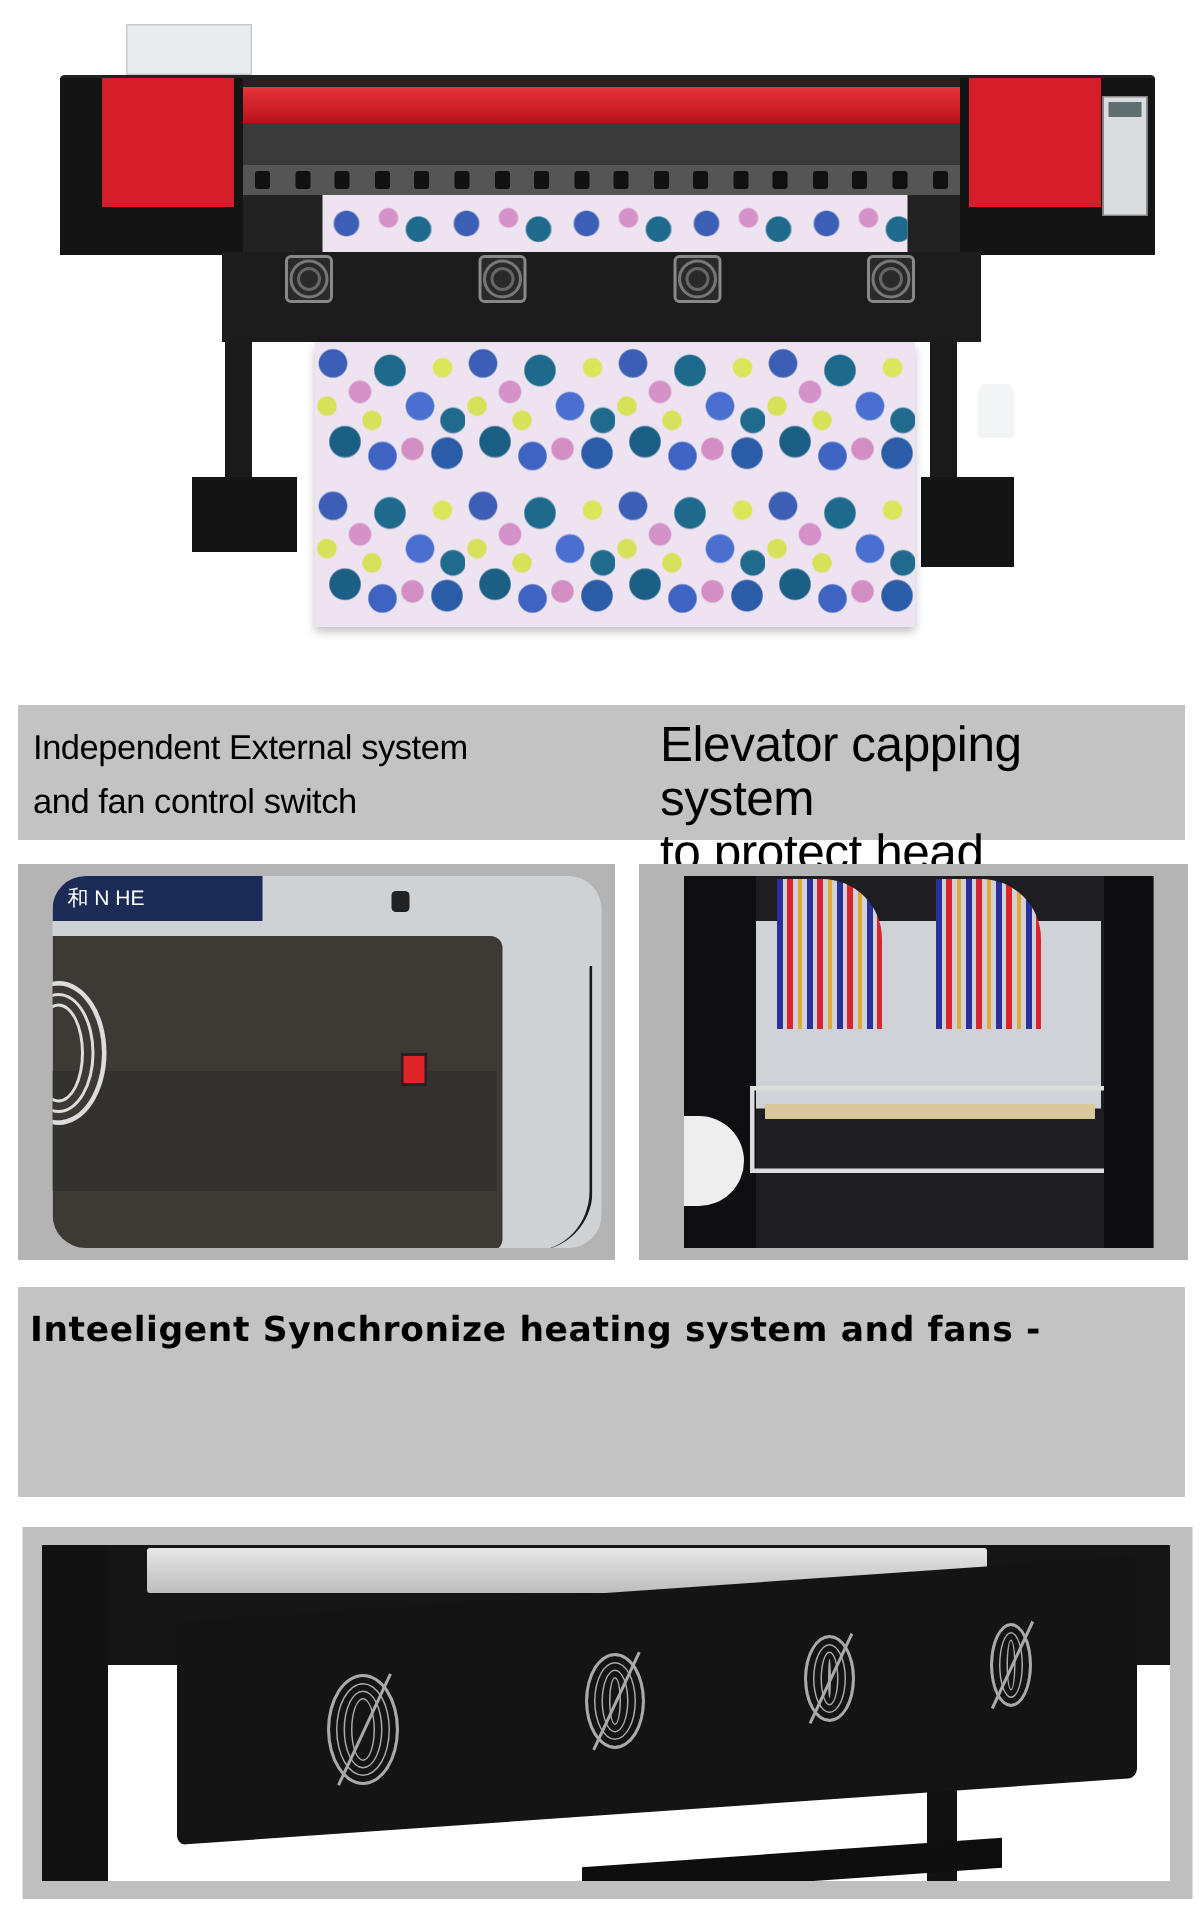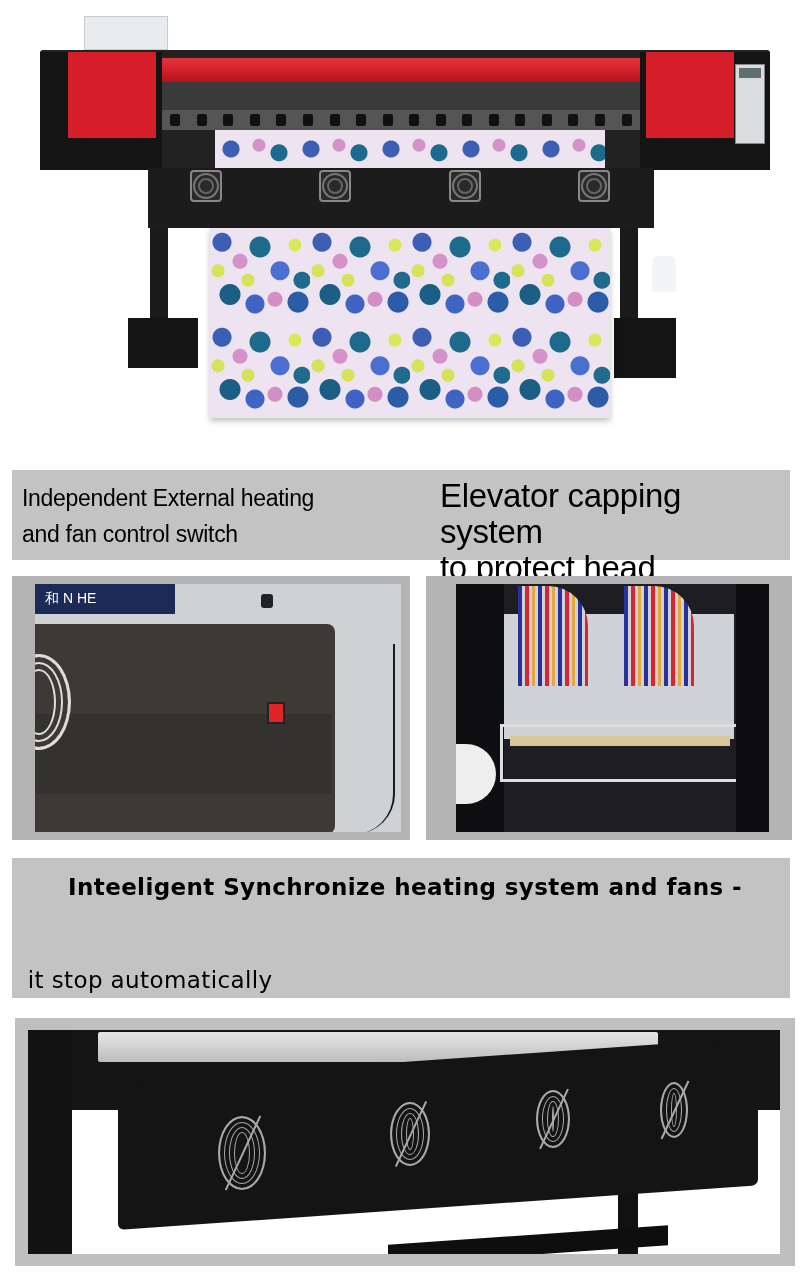--- a/index.html
+++ b/index.html
@@ -54,21 +54,21 @@
   .cap1 { left: 12px; top: 470px; width: 778px; height: 90px; }
   .cap1 .t { position: absolute; font-family: "Liberation Sans", sans-serif; font-size: 25px; line-height: 36px; letter-spacing: -0.3px; }
   .cap1 .left { left: 10px; top: 10px; font-size: 23px; }
   .cap1 .right { left: 428px; top: 8px; font-size: 33px; }
 
   .photo-frame { background: #b4b4b4; }
   .ph1 { left: 12px; top: 576px; width: 398px; height: 264px; }
   .ph2 { left: 426px; top: 576px; width: 366px; height: 264px; }
 
   
-  .p1 { left: 35px; top: 584px; width: 366px; height: 248px; background: #cfd2d4; overflow:hidden; }
+  .p1 { left: 35px; top: 584px; width: 366px; height: 248px; background: #cfd2d4; overflow:hidden;border-radius:22px; }
   .p1 .box { position:absolute; left:0; top:40px; width:300px; height:210px; background: #3d3a36; border-radius: 0 8px 8px 0; }
   .p1 .box2 { position:absolute; left:0; top:130px; width:296px; height:80px; background: #34322e; }
   .p1 .sign { position:absolute; left:0; top:0; width:140px; height:30px; background:#1c2b55; color:#fff; font-size:14px; padding:6px 10px; }
   .p1 .switch { position:absolute; left:232px; top:118px; width:18px; height:22px; background:#e0252a; border:2px solid #222; }
   .p1 .fan { position:absolute; left:-28px; top:70px; width:64px; height:96px; border-radius:50%; border:3px solid #ddd; box-shadow: inset 0 0 0 5px #3d3a36, inset 0 0 0 7px #ddd, inset 0 0 0 12px #3d3a36, inset 0 0 0 14px #ddd; }
   .p1 .cable { position:absolute; left:300px; top:60px; width:60px; height:190px; border-right:2px solid #1a1a1a; border-radius: 0 0 40px 0; }
   .p1 .knob { position:absolute; left:226px; top:10px; width:12px; height:14px; background:#222; border-radius:3px; }
 
   
   .p2 { left: 456px; top: 584px; width: 313px; height: 248px; background: #1e1e22; overflow:hidden; }
@@ -77,21 +77,21 @@
   .p2 .tubes.a { left:62px; background: repeating-linear-gradient(90deg,#2b2f9a 0 4px,#cfd3d8 4px 7px,#d9252f 7px 11px,#cfd3d8 11px 14px, #e0a93a 14px 17px, #cfd3d8 17px 20px); }
   .p2 .tubes.b { left:168px; background: repeating-linear-gradient(90deg,#2b2f9a 0 4px,#cfd3d8 4px 7px,#d9252f 7px 11px,#cfd3d8 11px 14px, #e0a93a 14px 17px, #cfd3d8 17px 20px); }
   .p2 .rail { position:absolute; left:54px; top:152px; width:220px; height:10px; background:#d8c79a; }
   .p2 .cap { position:absolute; left:44px; top:140px; width:240px; height:58px; border:3px solid #ddd; }
   .p2 .frame { position:absolute; left:0; top:0; width:48px; height:248px; background:#0f0f12; }
   .p2 .roll { position:absolute; left:0; top:160px; width:40px; height:60px; background:#eee; border-radius: 0 40px 40px 0; }
   .p2 .right { position:absolute; left:280px; top:0; width:33px; height:248px; background:#0d0d10; }
 
   .cap2 { left: 12px; top: 858px; width: 778px; height: 140px; }
   .cap2 .line { position:absolute; left:8px; font-family: "DejaVu Sans", sans-serif; font-size: 23px; line-height: 30px; letter-spacing: 0.4px; white-space: pre; }
-  .cap2 .l1 { top: 14px; font-weight: bold; margin-left: 48px; }
+  .cap2 .l1 { top: 14px; font-weight: bold; }
   .cap2 .l2 { top: 45px; }
   .cap2 .l3 { top: 76px; }
   .cap2 .l4 { top: 107px; }
 
   
   .ph3 { left: 15px; top: 1018px; width: 780px; height: 248px; background: #bfbfbf; }
   .p3 { left: 28px; top: 1030px; width: 752px; height: 224px; background: #fff; overflow:hidden; }
   .p3 .top { position:absolute; left:0; top:0; width:752px; height:80px; background:#151515; }
   .p3 .roller { position:absolute; left:70px; top:2px; width:560px; height:30px; background: linear-gradient(#e6e6e6,#bdbdbd); }
   .p3 .heatbar { position:absolute; left:90px; top:52px; width:640px; height:148px; background:#141414; transform: skewY(-4deg); transform-origin: left top; border-radius: 6px; }
@@ -146,21 +146,21 @@
   <div class="abs legs-l"></div>
   <div class="abs legs-r"></div>
   <div class="abs base-l"></div>
   <div class="abs base-r"></div>
   <div class="abs bottle"></div>
   <div class="abs media"></div>
 </div>
 
 <div class="abs caption-box cap1">
   <div class="t left">
-    <div>Independent External heating</div>
+    <div>Independent External system</div>
     <div>and fan control switch</div>
   </div>
   <div class="t right">
     <div>Elevator capping system</div>
     <div>to protect head</div>
   </div>
 </div>
 
 <div class="abs photo-frame ph1"></div>
 <div class="abs p1" title="External heater box with fan and red power switch">
@@ -180,21 +180,20 @@
   <div class="plate"></div>
   <div class="tubes a"></div>
   <div class="tubes b"></div>
   <div class="cap"></div>
   <div class="rail"></div>
   <div class="right"></div>
 </div>
 
 <div class="abs caption-box cap2">
   <div class="line l1">Inteeligent Synchronize heating system and fans -</div>
-  <div class="line l4"> it stop automatically</div>
 </div>
 
 <div class="abs ph3"></div>
 <div class="abs p3" title="Rear heater bar with four cooling fans">
   <div class="top"></div>
   <div class="roller"></div>
   <div class="lside"></div>
   <div class="leg"></div>
   <div class="bar"></div>
   <div class="heatbar"></div>

